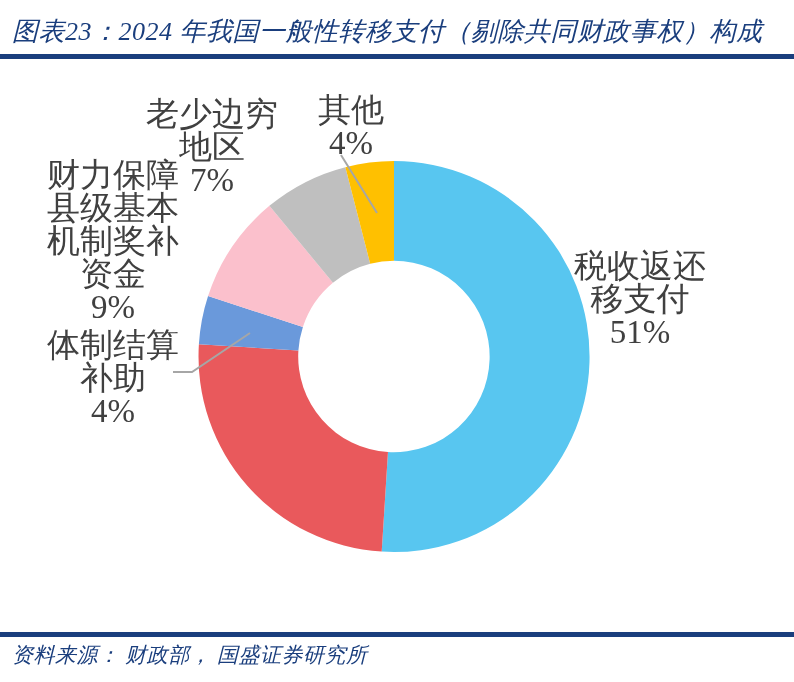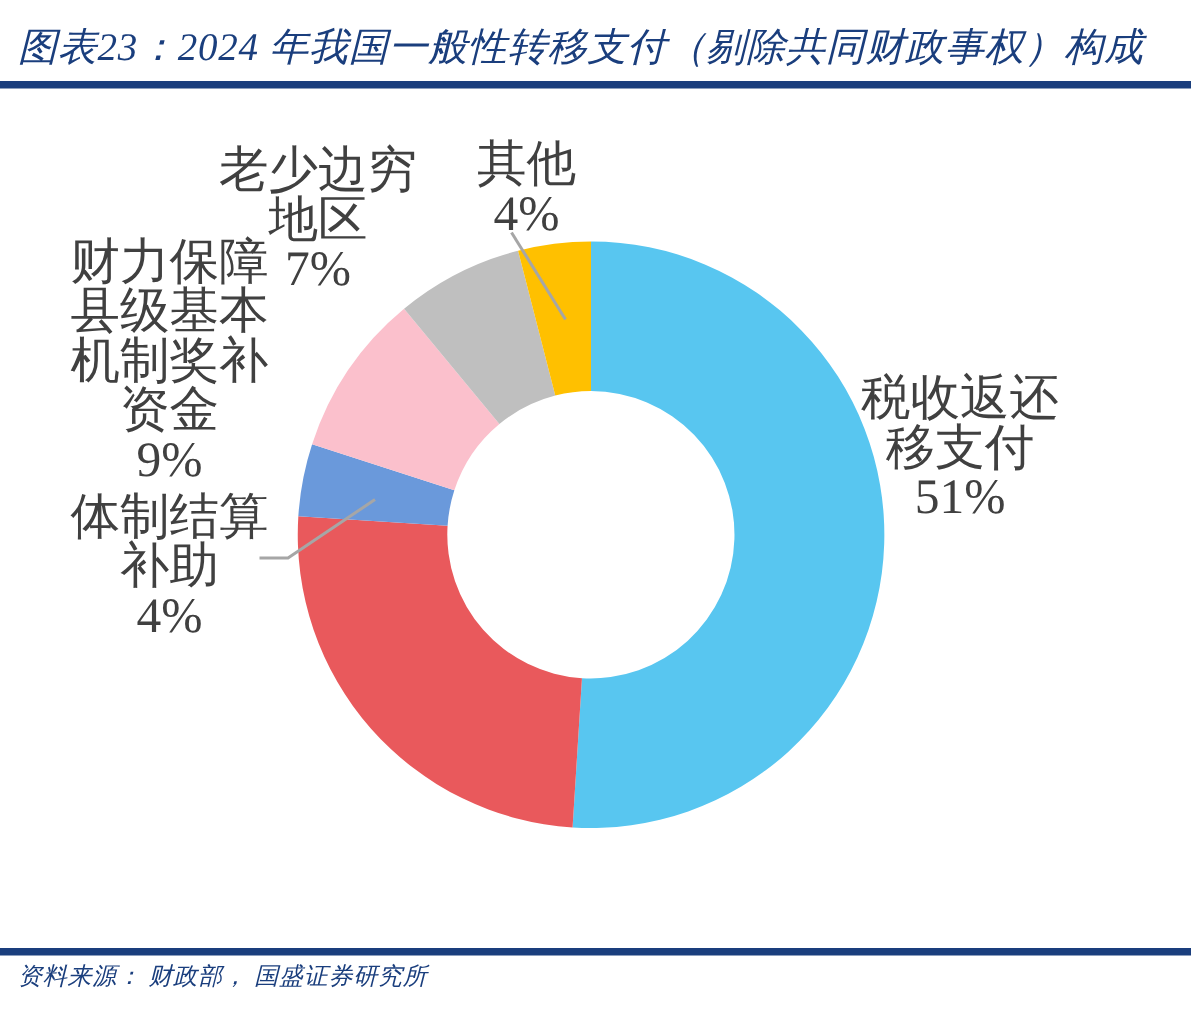--- a/index.html
+++ b/index.html
@@ -31,21 +31,21 @@
   
   .lbl-junheng {left:530px;top:190px;}
   .lbl-shuishou{left:52px; top:391px;}
   .lbl-tizhi   {left:3px;  top:269px;}
   .lbl-xianji  {left:3px;  top:99px;}
   .lbl-laoshao {left:102px;top:38px;}
   .lbl-other   {left:241px;top:34px;}
 
   .source-note{
     position:absolute;left:12px;top:641px;
-    font-size:16px;font-style:italic;color:var(--navy);
+    font-size:21px;font-style:italic;color:var(--navy);
     letter-spacing:0.5px;white-space:nowrap;
   }
 </style>
 </head>
 <body>
 
 <div class="figure-title">
   <span>图表23：2024 年我国一般性转移支付（剔除共同财政事权）构成</span>
 </div>
 

